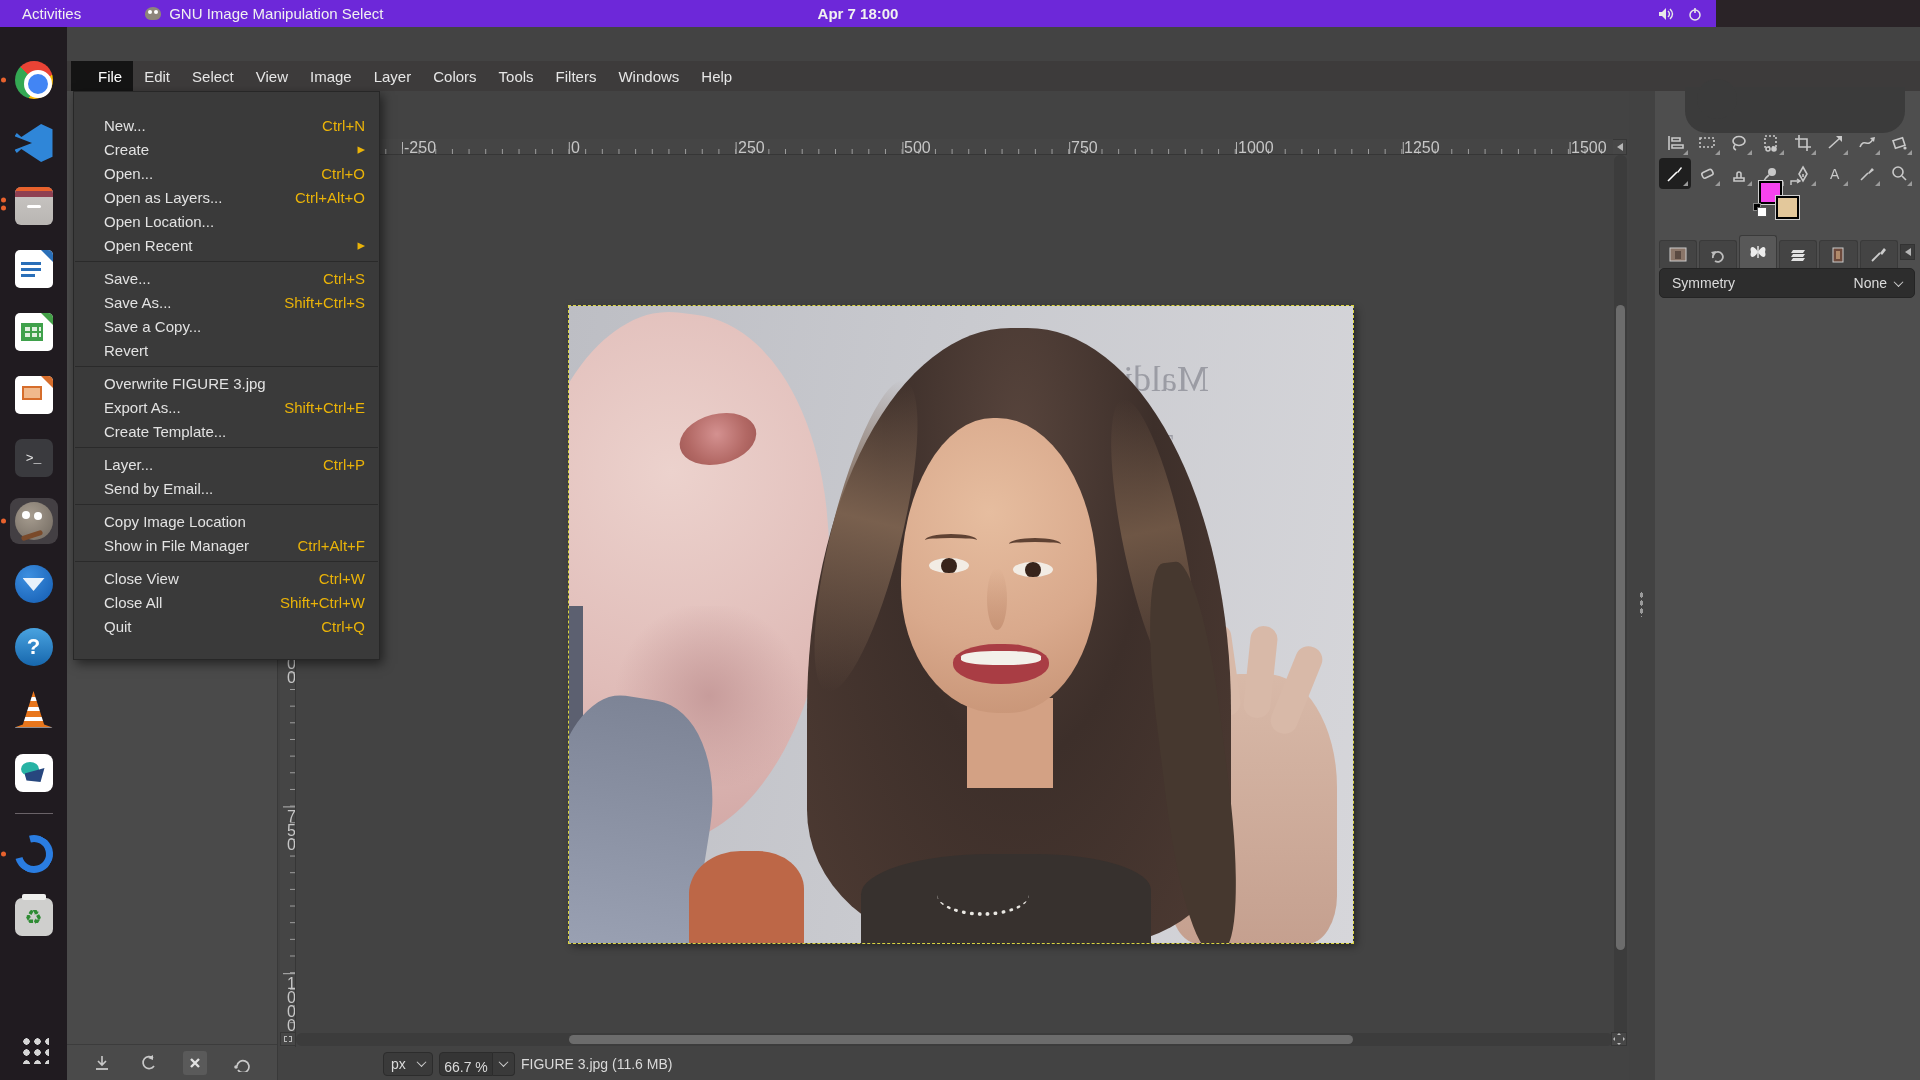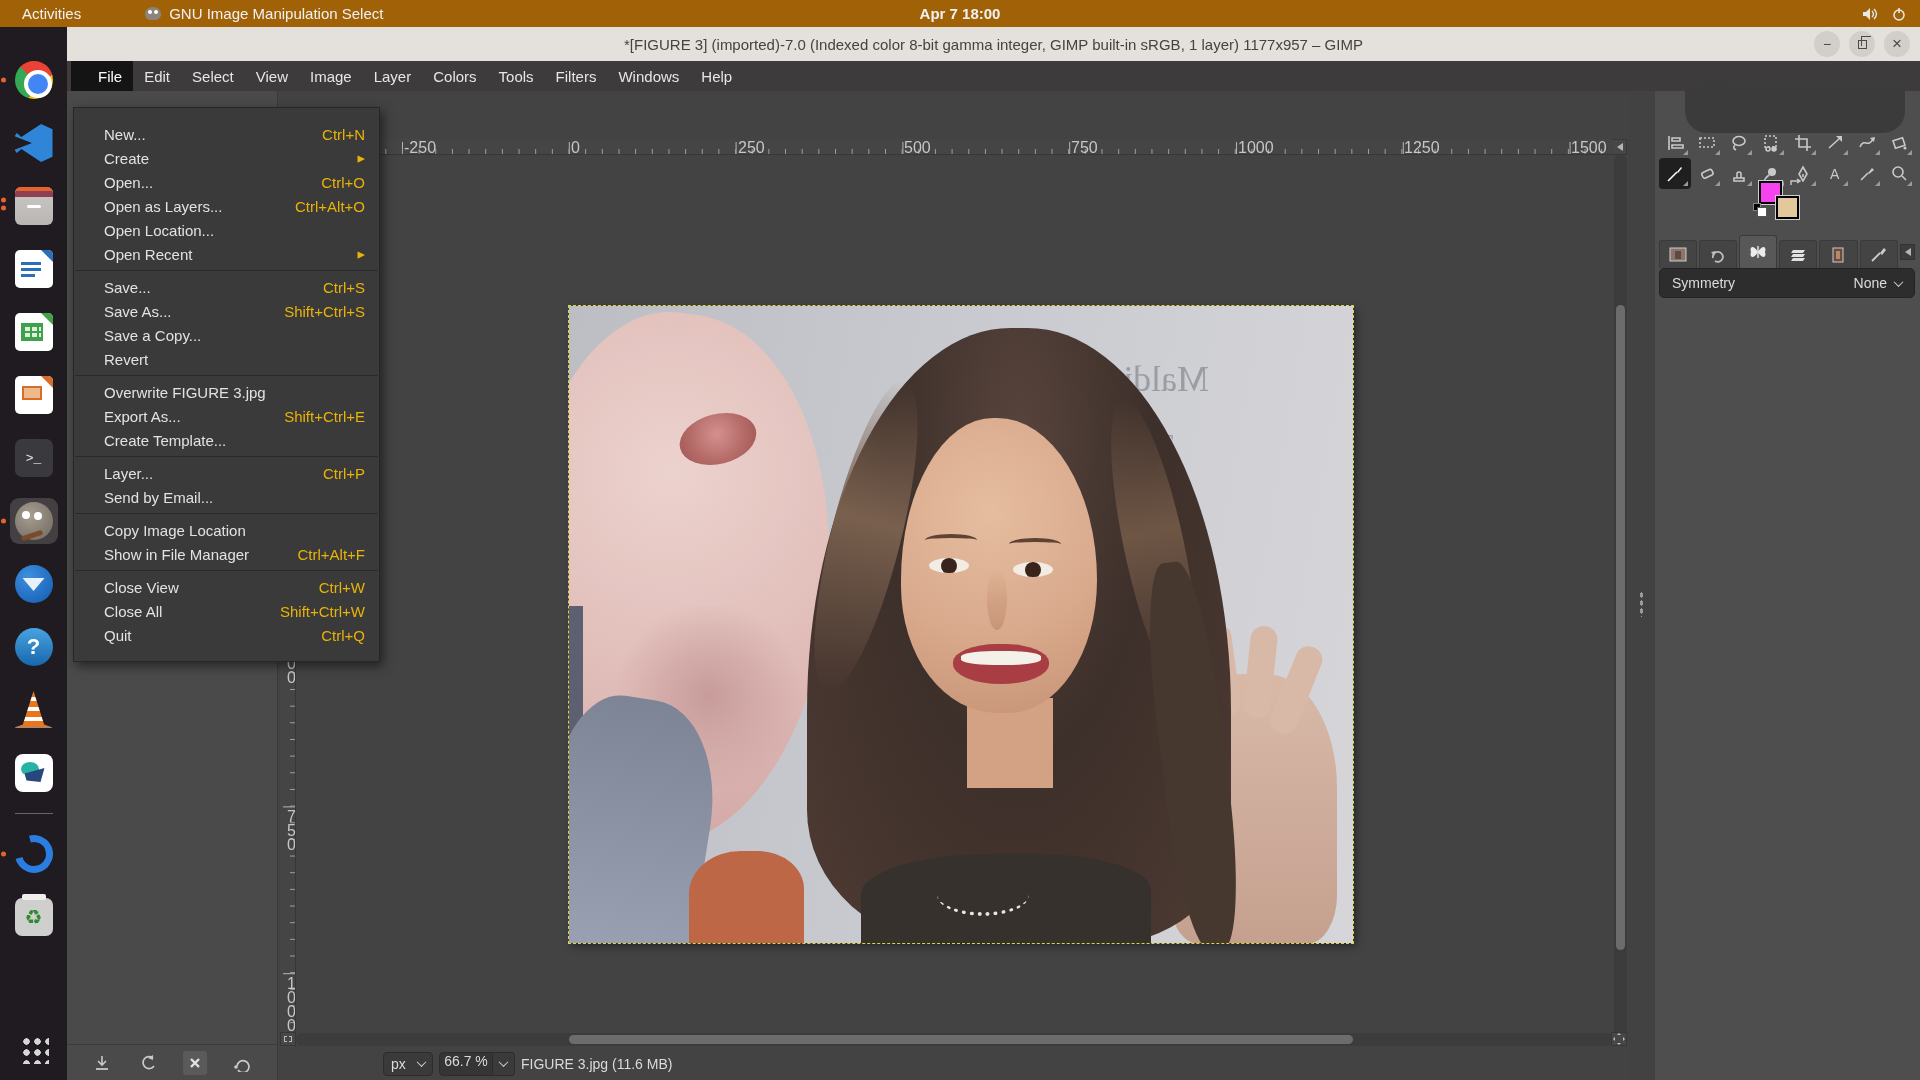--- a/index.html
+++ b/index.html
@@ -1,21 +1,21 @@
 <!DOCTYPE html>
 <html><head>
 <meta charset="utf-8">
 <style>
   * { margin:0; padding:0; box-sizing:border-box; }
   html,body { width:1920px; height:1080px; overflow:hidden; background:#000;
               font-family:"Liberation Sans", sans-serif; }
   #screen { position:relative; width:1920px; height:1080px; background:#2a2327; }
 
   
-  .topbar { position:absolute; left:0; top:0; width:1920px; height:27px; background:#a16207;
+  .topbar { position:absolute; left:0; top:0; width:1716px; height:27px; background:#6d28d9;
             color:#f1f1f1; font-size:15px; display:flex; align-items:center; z-index:200; }
   .topbar .activities { padding:0 22px; }
   .topbar .appchip { display:flex; align-items:center; gap:8px; margin-left:42px; }
   .wilber-mini { width:16px; height:13px; background:#8d857b; border-radius:50% 50% 40% 40%; position:relative; }
   .wilber-mini::before { content:""; position:absolute; left:3px; top:3px; width:4px; height:4px; background:#fff; border-radius:50%; box-shadow:6px 0 0 #fff; }
   .topbar .clock { position:absolute; left:50%; transform:translateX(-50%); top:0; height:27px; display:flex; align-items:center; font-weight:700; }
   .topbar .sysicons { position:absolute; right:14px; top:0; height:27px; display:flex; align-items:center; gap:14px; }
 
   
   .dock { position:absolute; left:0; top:27px; width:67px; height:1053px; background:rgba(32,27,32,.92);
@@ -70,22 +70,22 @@
   .wbtn { width:26px; height:26px; border-radius:50%; background:#d2cfca; color:#4a4a4a; display:flex; align-items:center; justify-content:center; font-size:14px; }
   .glyph-restore { width:9px; height:9px; border:1.5px solid #4a4a4a; position:relative; background:#d2cfca; }
   .glyph-restore::before { content:""; position:absolute; left:2px; bottom:2px; width:9px; height:9px; border:1.5px solid #4a4a4a; border-right:none; border-bottom:none; }
 
   .menubar { position:absolute; left:0; top:34px; width:100%; height:30px; background:#3d3b3b; color:#e6e6e6;
              display:flex; align-items:stretch; font-size:15px; padding-left:4px; }
   .menubar .mitem { display:flex; align-items:center; padding:0 11px; }
   .menubar .mitem.active { background:#141414; color:#fff;padding-left:27px; }
 
   
-  .filemenu { position:absolute; left:6px; top:80px; width:307px; background:#3a3a3a; border:1px solid #272727;
-              box-shadow:3px 4px 10px rgba(0,0,0,.5); z-index:100; padding:14px 0; color:#e2e2e2; font-size:15px; }
+  .filemenu { position:absolute; left:6px; top:64px; width:307px; background:#3a3a3a; border:1px solid #272727;
+              box-shadow:3px 4px 10px rgba(0,0,0,.5); z-index:100; padding:21px 0; color:#e2e2e2; font-size:15px; }
   .mrow { height:24px; display:flex; align-items:center; padding:0 14px 0 30px; }
   .mrow .lbl { flex:1; white-space:nowrap; }
   .mrow .sc { color:#eab308; }
   .msep { height:1px; background:#2a2a2a; margin:4px 1px; }
 
   
   .leftpanel { position:absolute; left:0; top:64px; width:211px; height:989px; background:#4a4a4a; border-right:1px solid #393939; }
   .lp-footer { position:absolute; left:0; bottom:0; width:100%; height:36px; border-top:1px solid #3c3c3c;
                display:flex; align-items:center; justify-content:space-evenly; }
   .fbtn { width:24px; height:24px; display:flex; align-items:center; justify-content:center; }
@@ -109,21 +109,21 @@
   .hscroll { position:absolute; left:18px; right:16px; bottom:34px; height:13px; background:#3c3c3c; border-radius:6px; }
   .hscroll .thumb { position:absolute; top:2px; height:9px; left:273px; width:784px; background:#6c6c6c; border-radius:5px; }
   .quickmask { position:absolute; left:2px; bottom:34px; width:16px; height:14px; background:#474747; border:1px solid #373737; display:flex; align-items:center; justify-content:center; }
   .quickmask i { display:block; width:8px; height:6px; border:1px dashed #b9b9b9; }
   .navbtn { position:absolute; right:2px; bottom:34px; width:16px; height:14px; background:#474747; border:1px solid #373737; display:flex; align-items:center; justify-content:center; }
 
   .statusbar { position:absolute; left:0; bottom:0; width:100%; height:33px; background:#434343; color:#dadada;
                display:flex; align-items:center; font-size:14px; padding-left:105px; gap:6px; }
   .unitbox { width:50px; height:24px; background:#3a3a3a; border:1px solid #2c2c2c; border-radius:4px;
              display:flex; align-items:center; justify-content:space-between; padding:0 7px; }
-  .zoomval { width:54px; height:24px; background:#353535; border:1px solid #2c2c2c; border-radius:4px 0 0 4px; display:flex; align-items:flex-start; justify-content:center; }
+  .zoomval { width:54px; height:24px; background:#353535; border:1px solid #2c2c2c; border-radius:4px 0 0 4px; display:flex; align-items:flex-end; justify-content:center; }
   .zoomchev { width:22px; height:24px; background:#3a3a3a; border:1px solid #2c2c2c; border-left:none; border-radius:0 4px 4px 0; display:flex; align-items:center; justify-content:center; }
   .chev { width:7px; height:7px; border-right:1.6px solid #cfcfcf; border-bottom:1.6px solid #cfcfcf; transform:rotate(45deg) translate(-1px,-1px); }
 
   .splitter { position:absolute; left:1562px; top:64px; width:26px; height:989px; background:#424242; }
   .grip { position:absolute; left:10px; top:500px; width:5px; height:26px;
           background:radial-gradient(#9a9a9a 1.6px,transparent 1.8px); background-size:5px 8px; }
 
   
   .rightpanel { position:absolute; left:1588px; top:64px; width:265px; height:989px; background:#4e4e4e; }
   .wilber-big { position:absolute; left:30px; top:-4px; width:220px; height:46px; background:#3b3b3b; border-radius:0 0 22px 22px; }
@@ -270,34 +270,20 @@
     <div class="dock-item">
         <div class="icon40 ic-trash">♻</div>
       </div>
     <div class="dock-item push-bottom">
         <div class="ic-grid"></div>
       </div>
   </div>
 
   <div class="gimp">
 
-    <div class="titlebar">
-      <span>*[FIGURE 3] (imported)-7.0 (Indexed color 8-bit gamma integer, GIMP built-in sRGB, 1 layer) 1177x957 – GIMP</span>
-      <div class="winbtns">
-        <div class="wbtn">
-            <span>−</span>
-          </div>
-        <div class="wbtn">
-            <span class="glyph-restore"></span>
-          </div>
-        <div class="wbtn" style="font-size:17px">
-            <span>×</span>
-          </div>
-      </div>
-    </div>
 
     <div class="menubar">
       <div class="mitem active">File</div>
       <div class="mitem">Edit</div>
       <div class="mitem">Select</div>
       <div class="mitem">View</div>
       <div class="mitem">Image</div>
       <div class="mitem">Layer</div>
       <div class="mitem">Colors</div>
       <div class="mitem">Tools</div>

